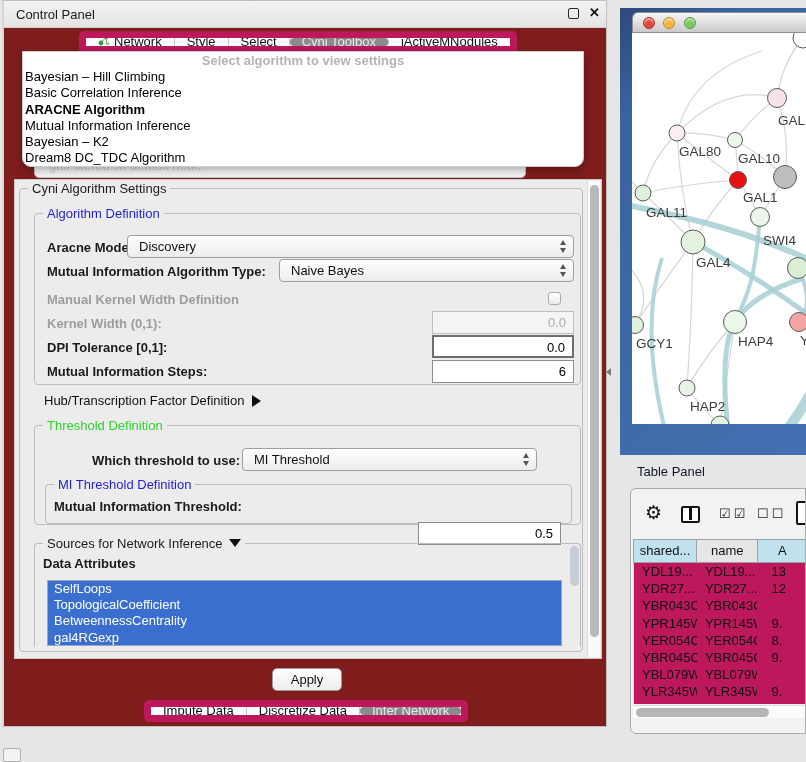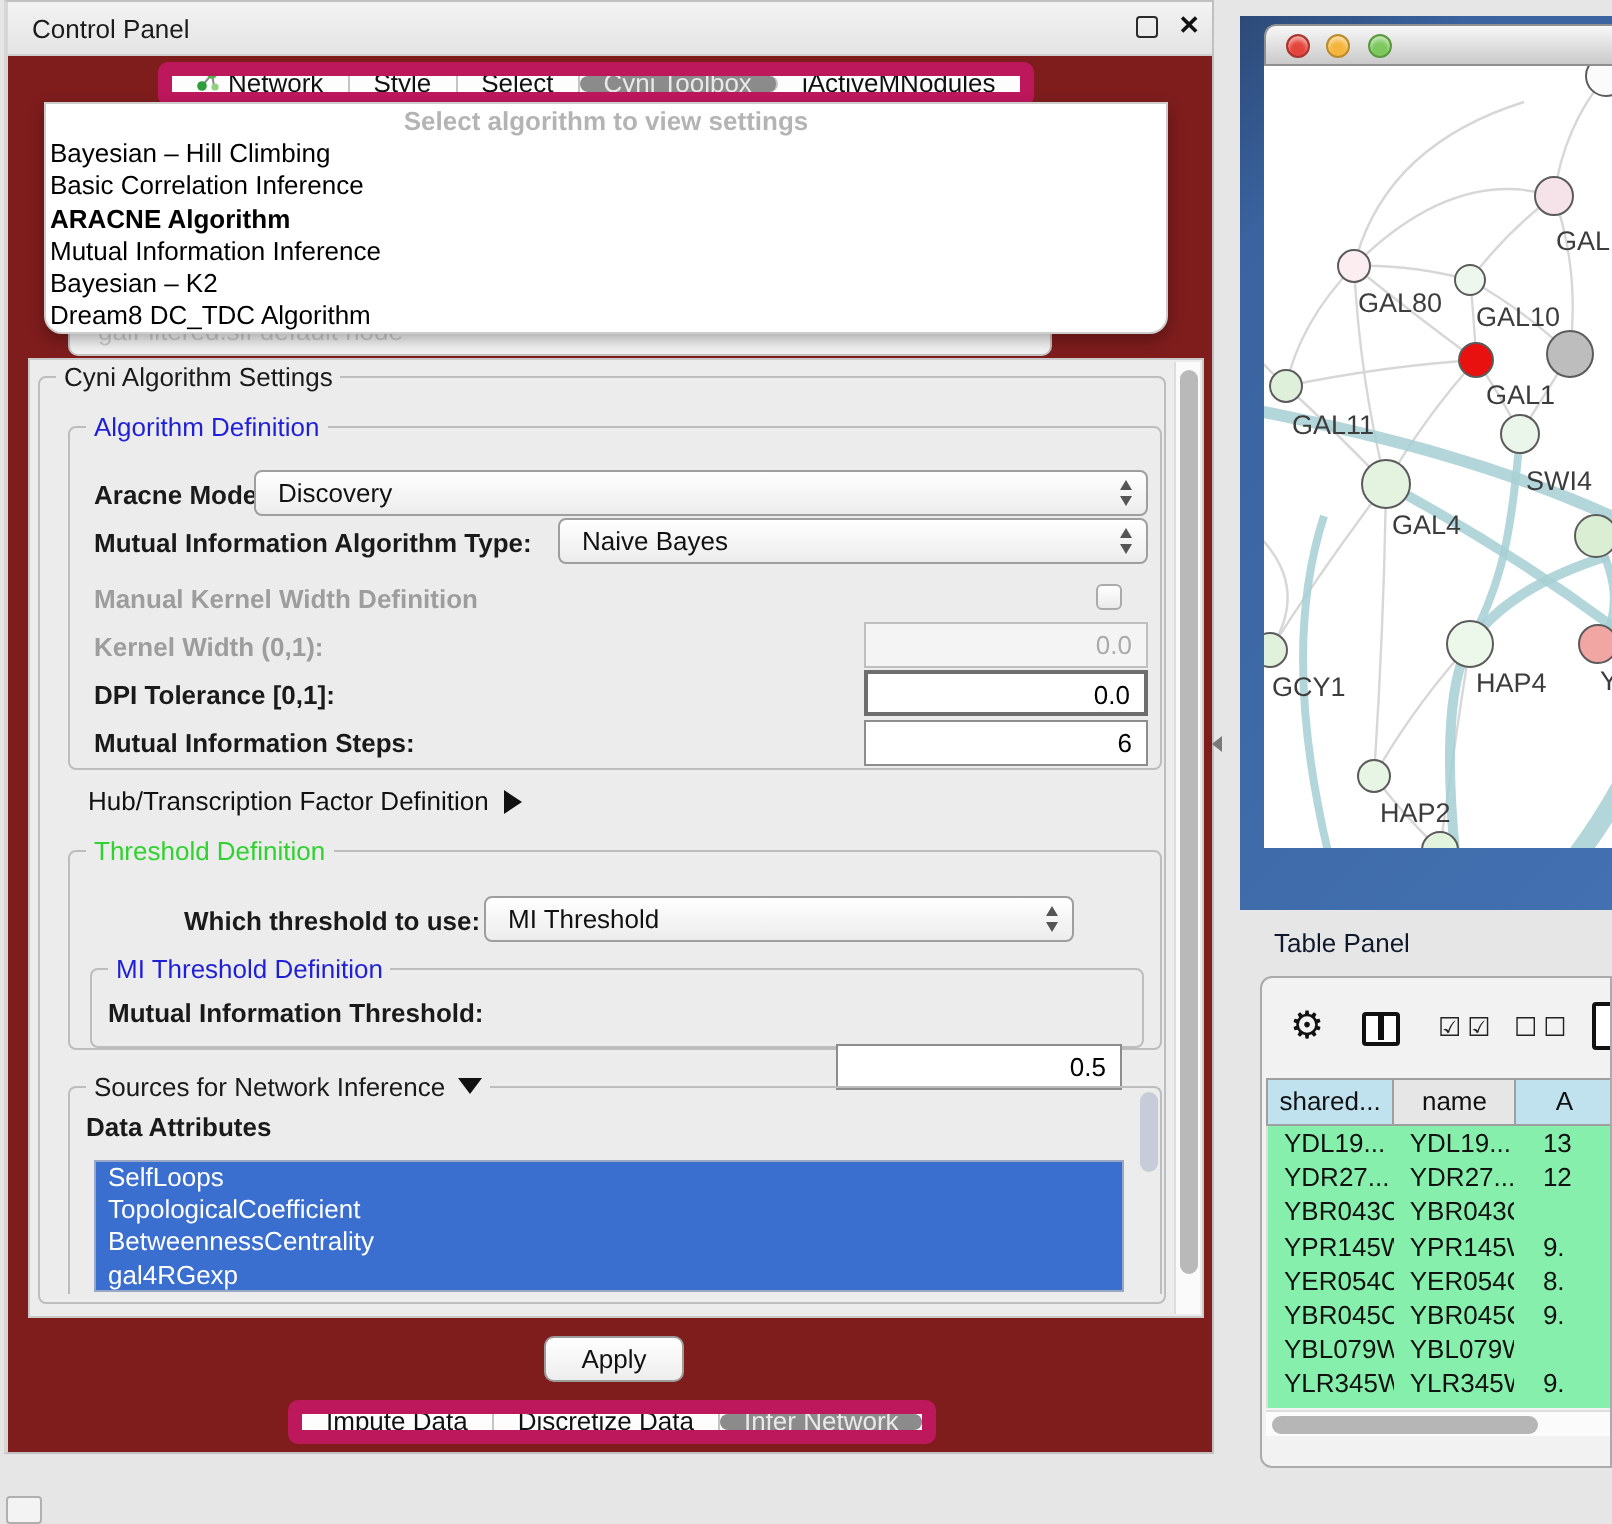--- a/index.html
+++ b/index.html
@@ -120,21 +120,21 @@
   .cb-pair.unchecked { left:126px; }
   .doc-icon { position:absolute; left:165px; top:12px; width:18px; height:24px;
     border:2.5px solid #111; border-radius:2px; background:#fff; }
   .tw-table { position:absolute; left:2px; top:50px; width:174px; }
   .tw-header { display:flex; height:24px; }
   .tw-hcell { border:1px solid #9f9f9f; border-left:none; font-size:13px; color:#111;
     text-align:center; line-height:22px; overflow:hidden; white-space:nowrap; }
   .tw-hcell:first-child { border-left:1px solid #9f9f9f; }
   .tw-hcell.sel { background:#bfe2ee; }
   .tw-hcell.plain { background:#e6e6e6; }
-  .tw-rows { background:#86efac; height:141px; overflow:hidden; border-left:1px solid #ddd; }
+  .tw-rows { background:#be185d; height:141px; overflow:hidden; border-left:1px solid #ddd; }
   .tw-row { display:flex; height:17.2px; }
   .tw-cell { font-size:13px; color:#111; white-space:nowrap; overflow:hidden; padding-top:1px; }
   .hsb { position:absolute; left:2px; top:216px; width:172px; height:13px; background:#fbfbfb;
     border-top:1px solid #ddd; }
   .hsb .thumb { position:absolute; left:3px; top:2px; width:133px; height:9px;
     background:#b6b6b6; border-radius:5px; }
 
   .mini-icon { position:absolute; left:3px; top:748px; width:18px; height:14px;
     background:#f3f3f3; border:1px solid #b0b0b0; border-radius:2px; }
 </style>

